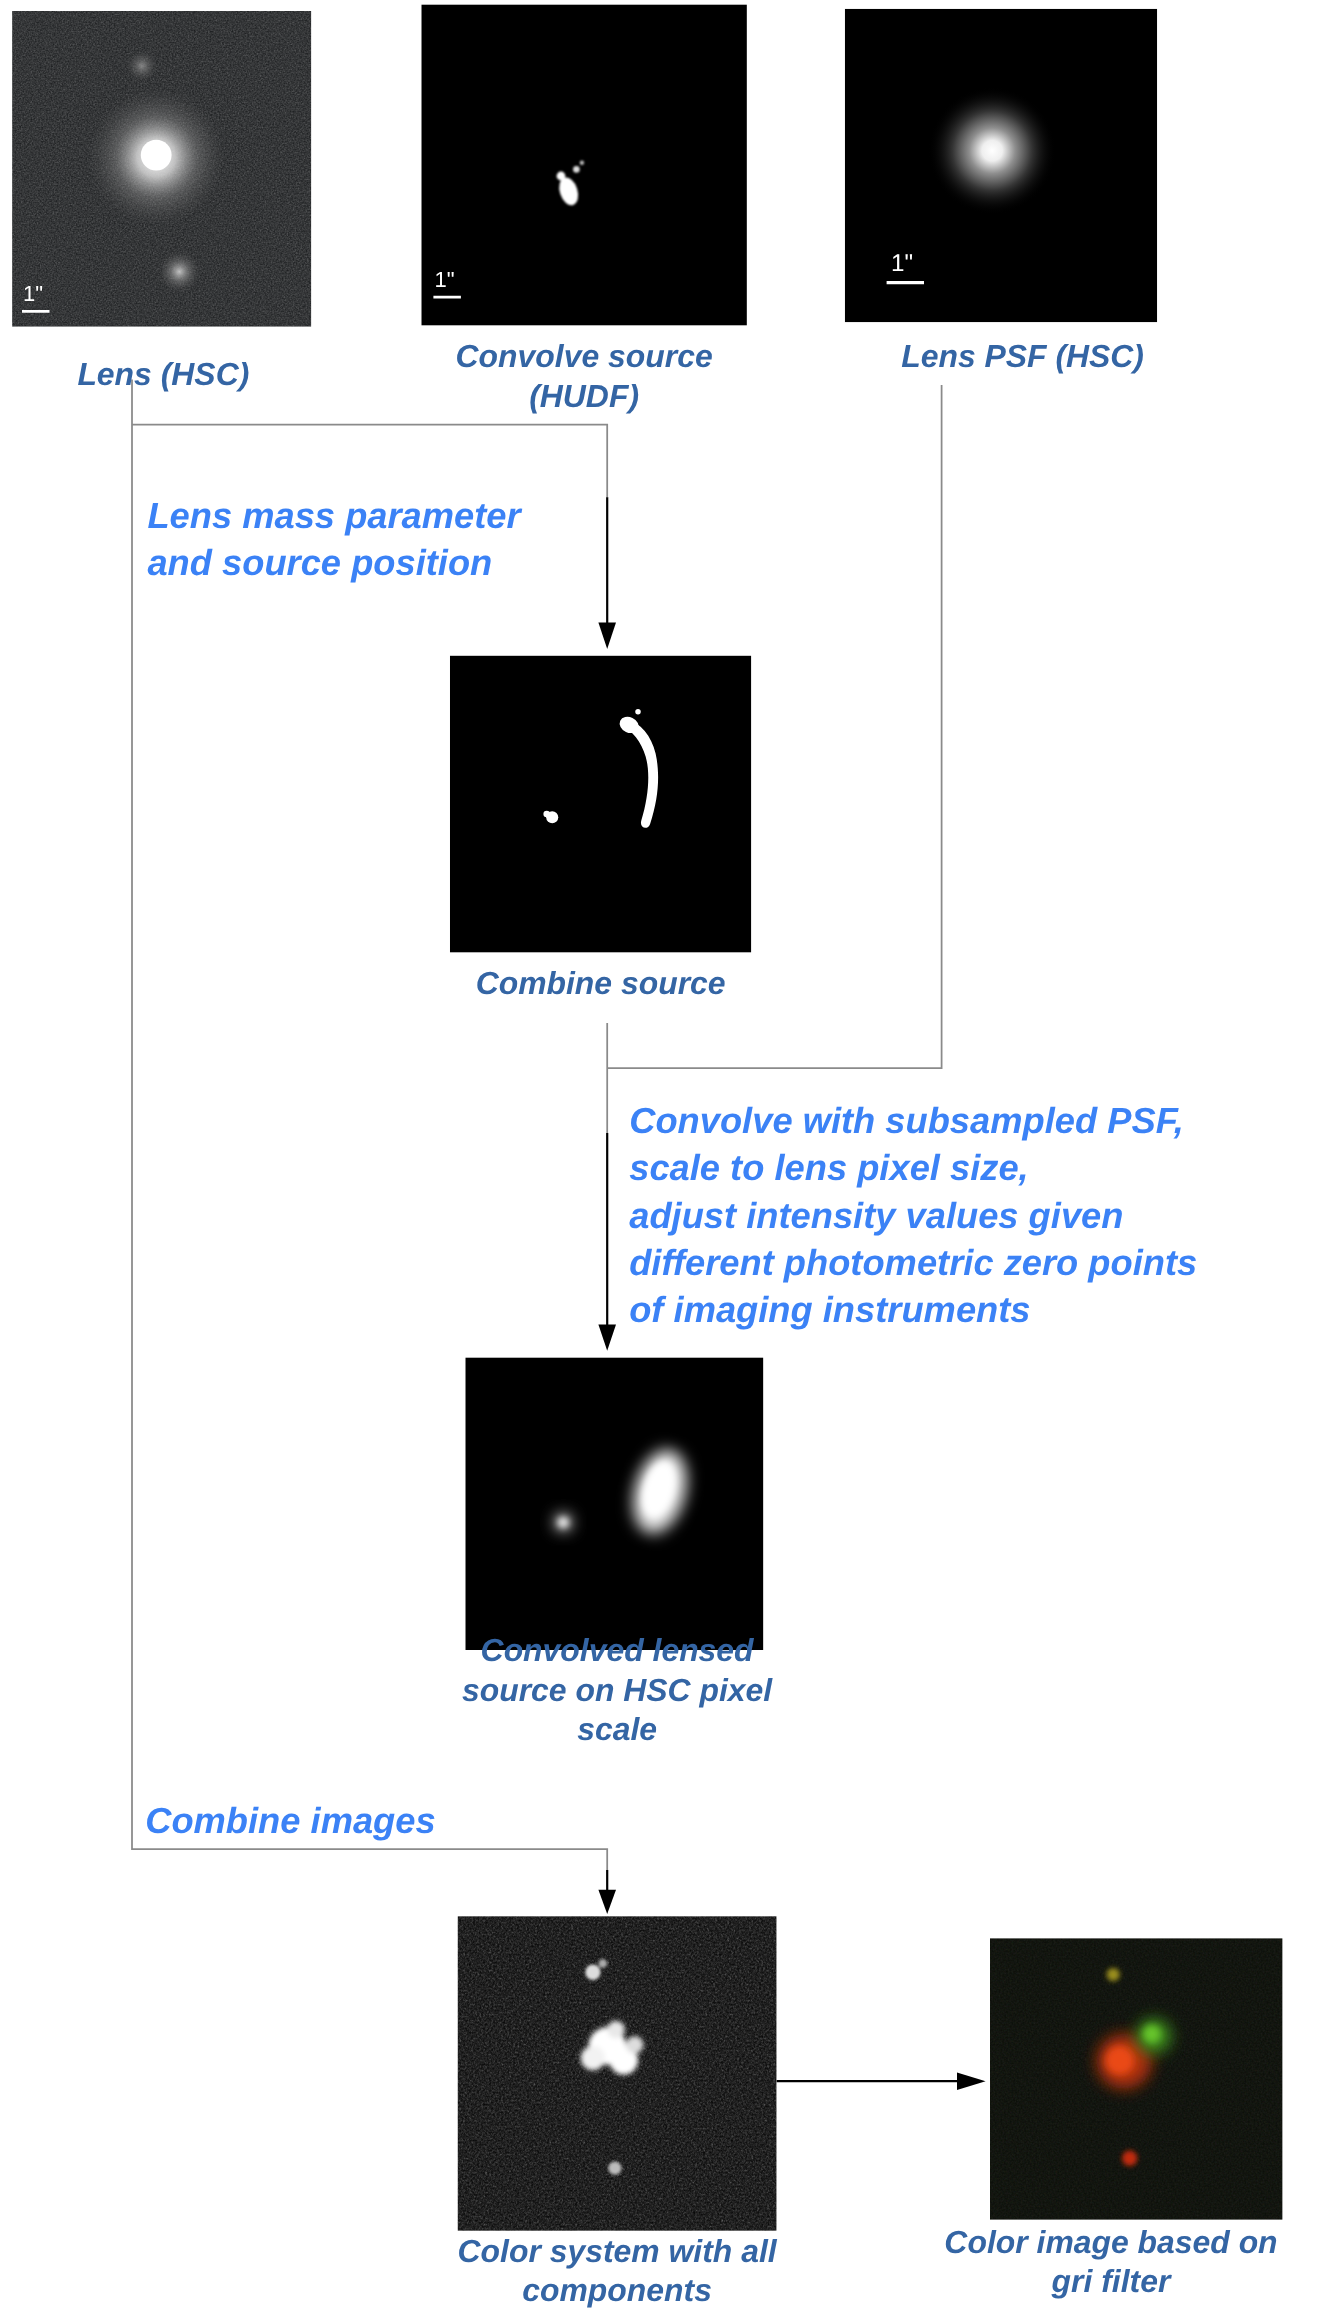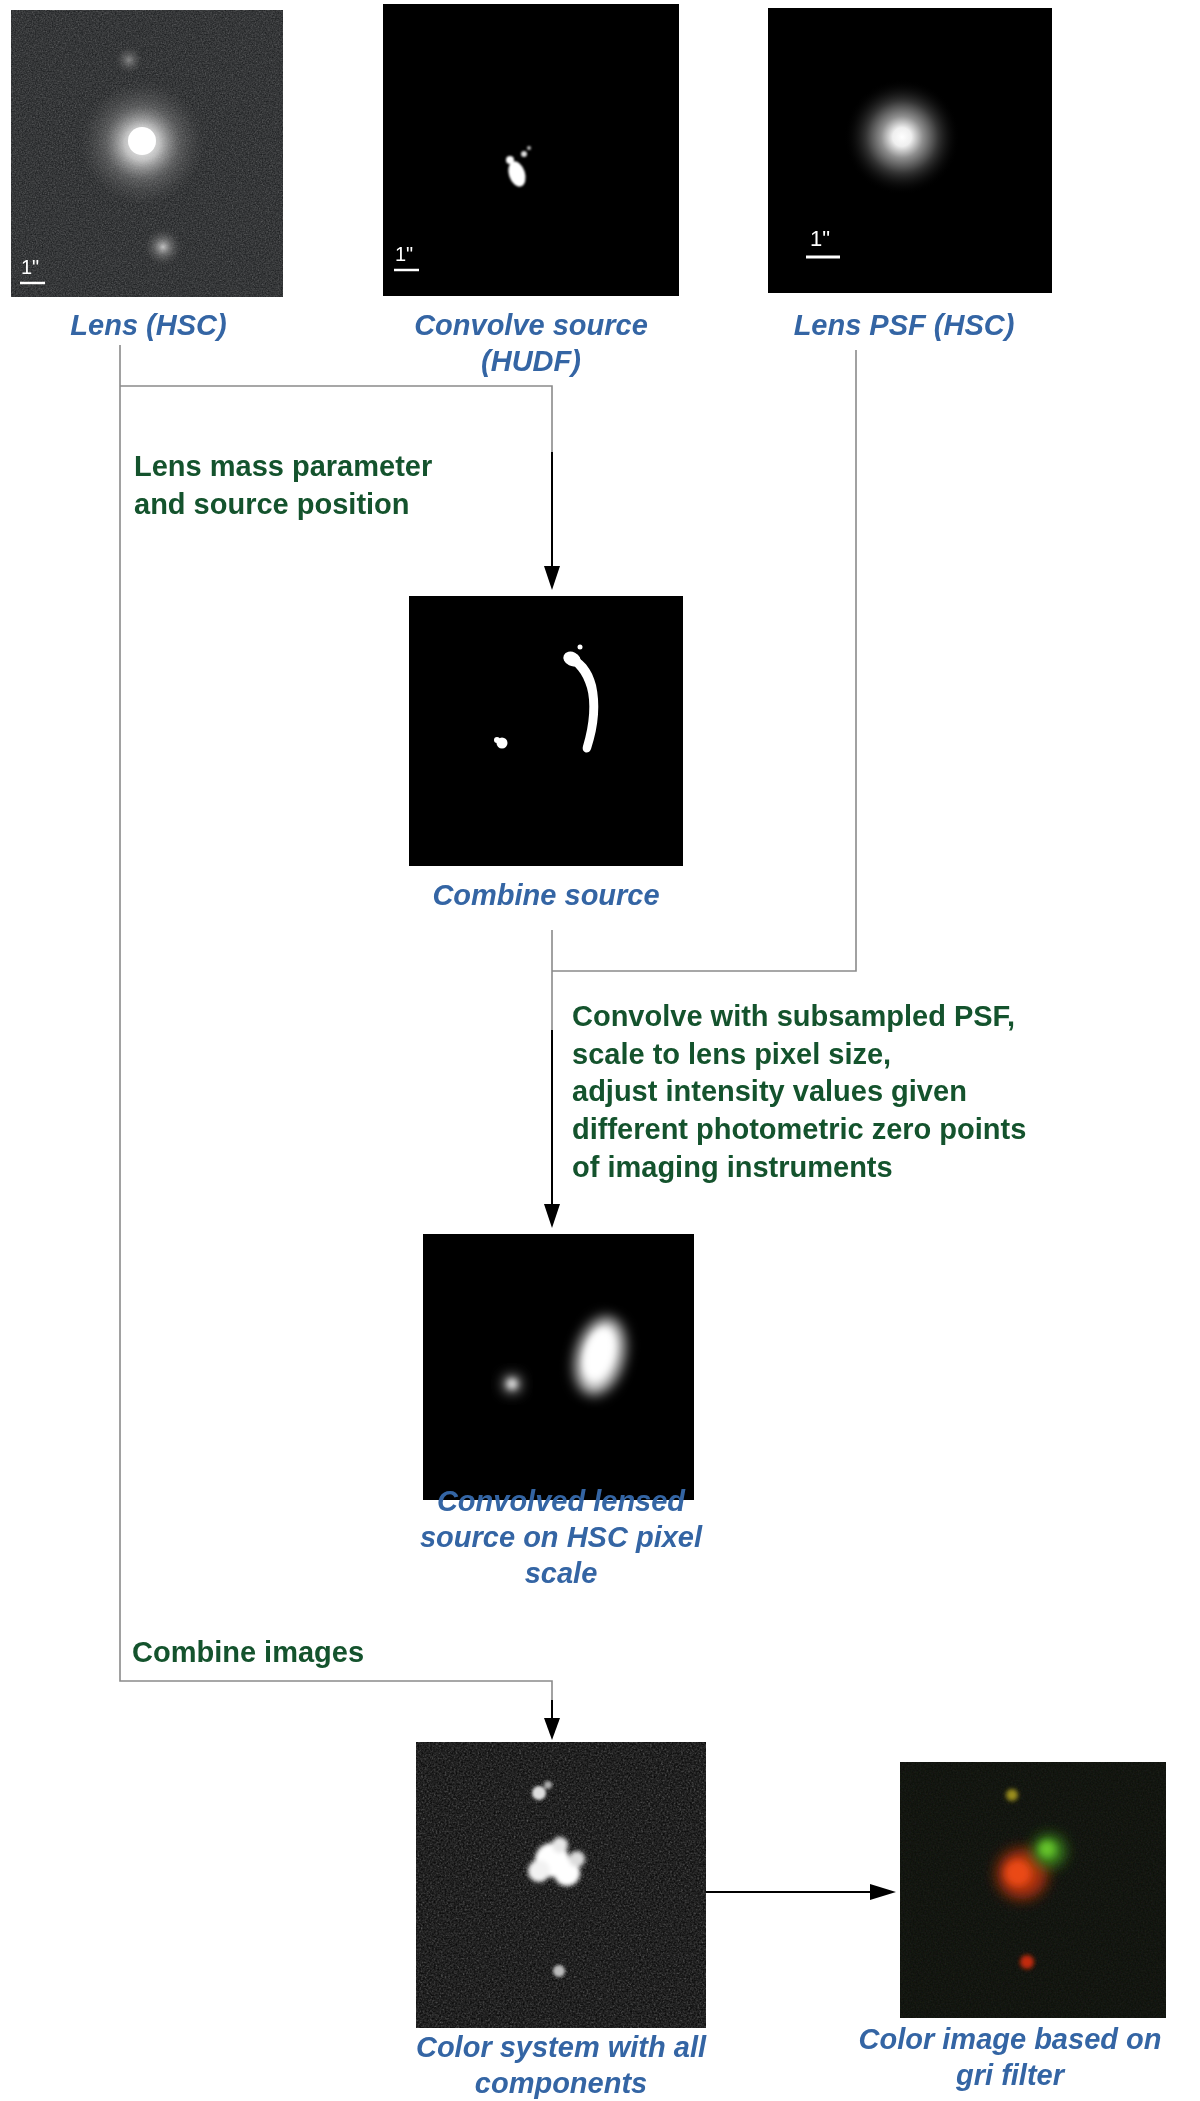--- a/index.html
+++ b/index.html
@@ -2,22 +2,22 @@
 <html><head>
 <meta charset="utf-8">
 <style>
   html,body{margin:0;padding:0;background:#ffffff;}
   body{width:1200px;height:2101px;position:relative;overflow:hidden;
        font-family:"Liberation Sans",sans-serif;}
   .panel{position:absolute;}
   .panel svg{display:block;}
   .caption{position:absolute;color:#3465a4;font-weight:bold;font-style:italic;
            font-size:29px;line-height:1.24;text-align:center;white-space:pre-line;}
-  .proc{position:absolute;color:#14532d;font-weight:bold;font-size:29px;
-        line-height:1.30;white-space:pre-line;text-align:left;}
+  .proc{position:absolute;color:#3b82f6;font-weight:bold;font-size:33px;
+        line-height:1.30;white-space:pre-line;text-align:left;font-style:italic;}
   .overlay{position:absolute;left:0;top:0;pointer-events:none;}
   svg text.sb{font-family:"Liberation Sans",sans-serif;fill:#ffffff;}
 </style>
 </head>
 <body>
 
 <svg class="overlay" width="1200" height="2101" viewBox="0 0 1200 2101">
 
   <path d="M 120 345 L 120 1681 L 552 1681 L 552 1700" fill="none" stroke="#8a8a8a" stroke-width="1.6"></path>
   <path d="M 552 1700 L 552 1720" fill="none" stroke="#000" stroke-width="2"></path>
@@ -203,26 +203,26 @@
     <rect width="266" height="256" filter="url(#p7n)" opacity="0.10"></rect>
     <circle cx="122" cy="112" r="25" fill="#b13010" filter="url(#p7b1)"></circle>
     <circle cx="118" cy="111" r="13" fill="#ea4a12" filter="url(#p7b2)"></circle>
     <circle cx="149" cy="89" r="16" fill="#3c8c1c" filter="url(#p7b1)"></circle>
     <circle cx="147" cy="87" r="8" fill="#66c42a" filter="url(#p7b2)"></circle>
     <circle cx="112" cy="33" r="6" fill="#9a8e1e" filter="url(#p7b3)"></circle>
     <circle cx="127" cy="200" r="7" fill="#c22a08" filter="url(#p7b3)"></circle>
   </svg>
 </div>
 
-<div class="caption" style="left:6px;top:308px;width:285px;">Lens (HSC)</div>
+<div class="caption" style="left:6px;top:324px;width:285px;">Lens (HSC)</div>
 
 <div class="caption" style="left:373px;top:308px;width:316px;">Convolve source
 (HUDF)</div>
 
-<div class="caption" style="left:752px;top:308px;width:304px;">Lens PSF (HSC)</div>
+<div class="caption" style="left:736px;top:308px;width:304px;text-align:right;">Lens PSF (HSC)</div>
 
 <div class="caption" style="left:409px;top:878px;width:274px;">Combine source</div>
 
 <div class="caption" style="left:386px;top:1484px;width:350px;">Convolved lensed
 source on HSC pixel
 scale</div>
 
 <div class="caption" style="left:356px;top:2030px;width:410px;">Color system with all
 components</div>
 

